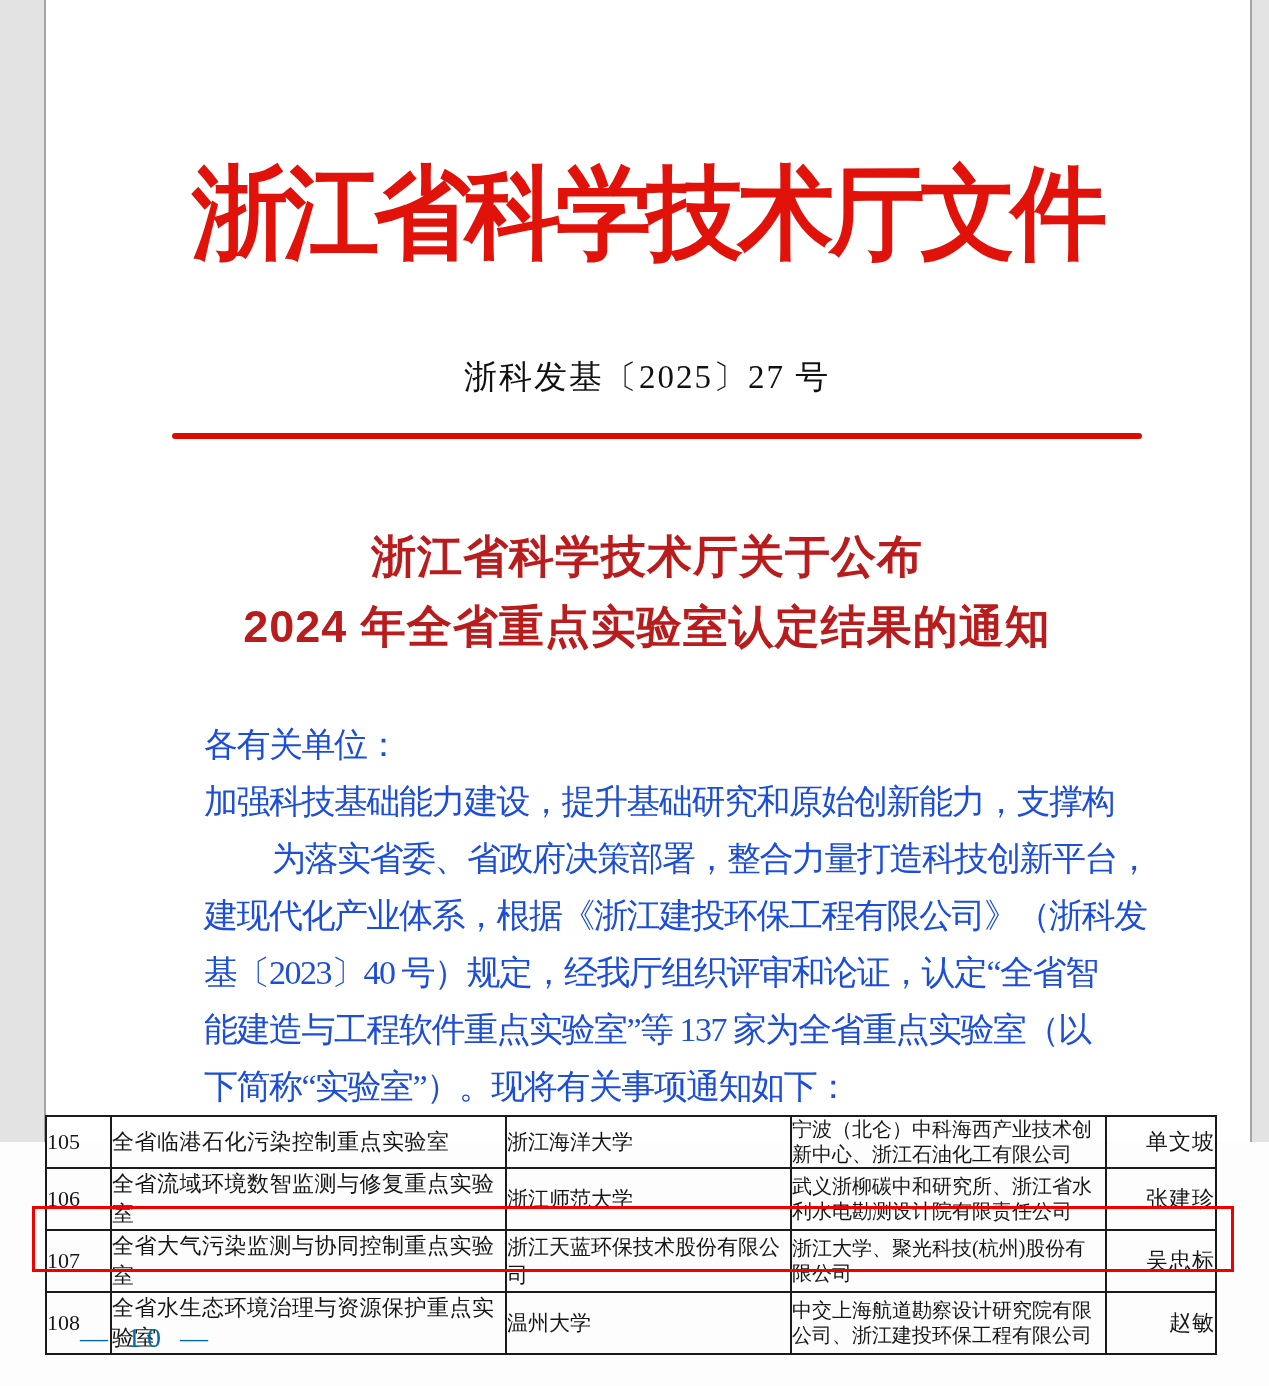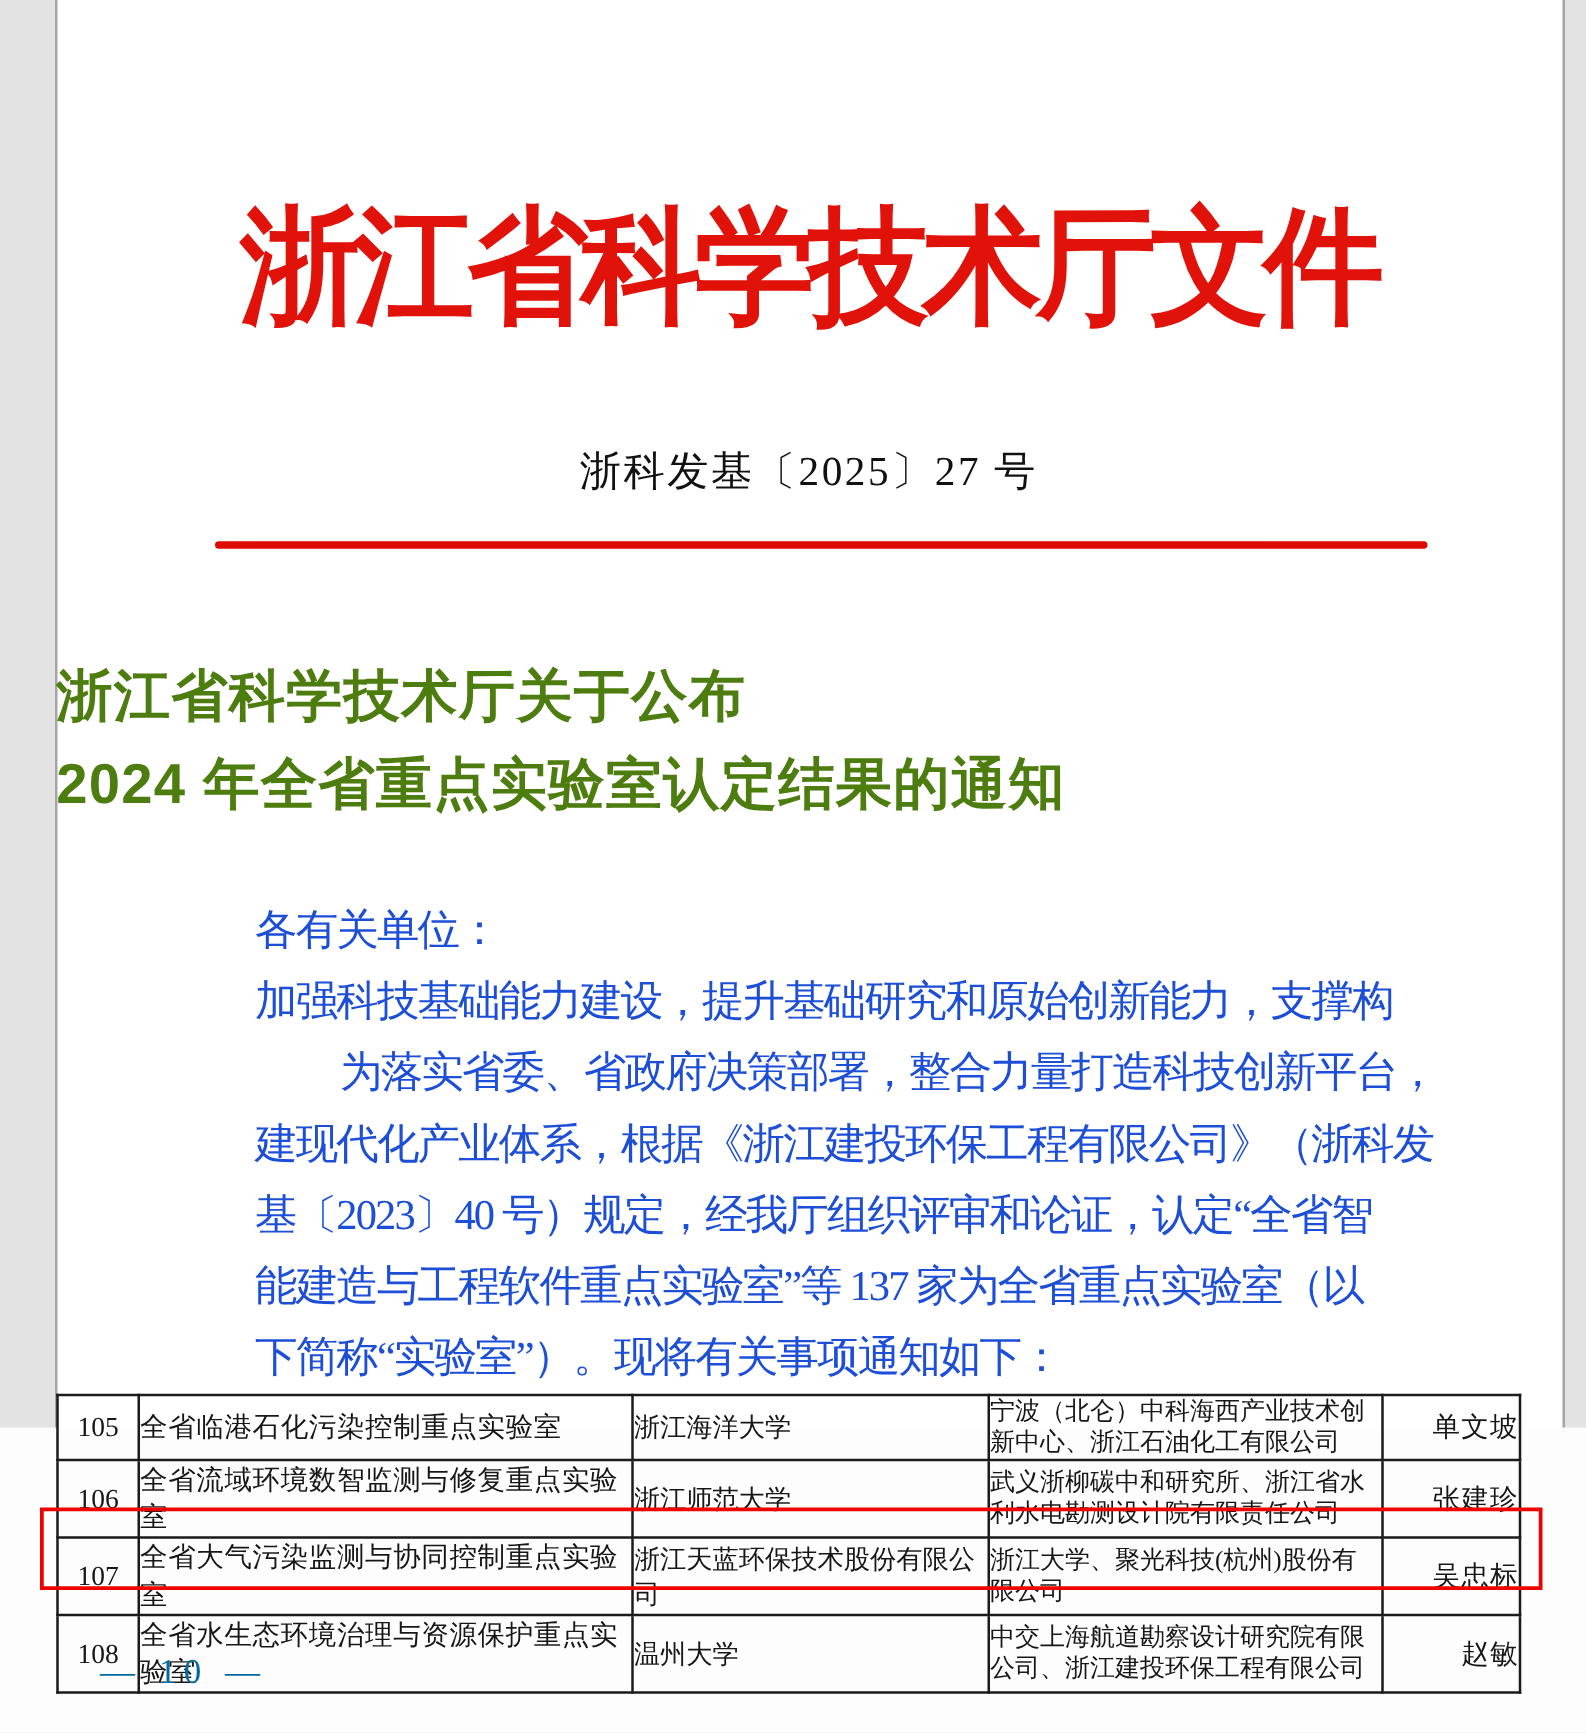--- a/index.html
+++ b/index.html
@@ -33,22 +33,22 @@
   .doc-number {
     position:absolute; left:45px; top:355px; width:1204px;
     text-align:center; font-size:33px; color:#111;
     letter-spacing:2px; white-space:nowrap;
   }
   .red-rule {
     position:absolute; left:172px; top:433px; width:970px; height:6px;
     background:#dd0b00; border-radius:3px;
   }
   .subtitle {
-    position:absolute; left:45px; width:1204px; 
-    font-weight:bold; font-size:45px; color:#4d7c0f;
+    position:absolute; left:45px; width:1204px; text-align:center;
+    font-weight:bold; font-size:45px; color:#b91c1c;
     font-family:"Liberation Sans","DejaVu Sans",sans-serif;
     letter-spacing:1px; white-space:nowrap;
   }
   .subtitle.l1 { top:527px; }
   .subtitle.l2 { top:597px; }
 
   .body-text {
     position:absolute; left:204px; top:716px; width:915px;
     font-size:34px; color:#1d4ed8; letter-spacing:-1.5px;
   }
@@ -60,21 +60,21 @@
     border-collapse:collapse; table-layout:fixed;
     width:1170px; background:transparent;
     font-family:"Liberation Serif","DejaVu Serif",serif;
     color:#161616;
   }
   table.lab-table td {
     border:2px solid #1b1b1b;
     padding:0; vertical-align:middle;
     overflow:hidden;
   }
-  td.c-no   { text-align:center; font-size:22px; }
+  td.c-no   { font-size:22px; }
   td.c-lab  { font-size:22px; padding-left:30px; letter-spacing:0.5px; }
   td.c-host { font-size:21px; padding-left:15px;border-radius:17px; }
   td.c-part { font-size:20px; line-height:25px; padding-left:14px; padding-right:6px; }
   td.c-dir  { text-align:right; font-size:22px; letter-spacing:1px; }
 
   .highlight-box {
     position:absolute; left:32px; top:1206px; width:1196px; height:60px;
     border:3px solid #f10000;
     pointer-events:none;
   }

